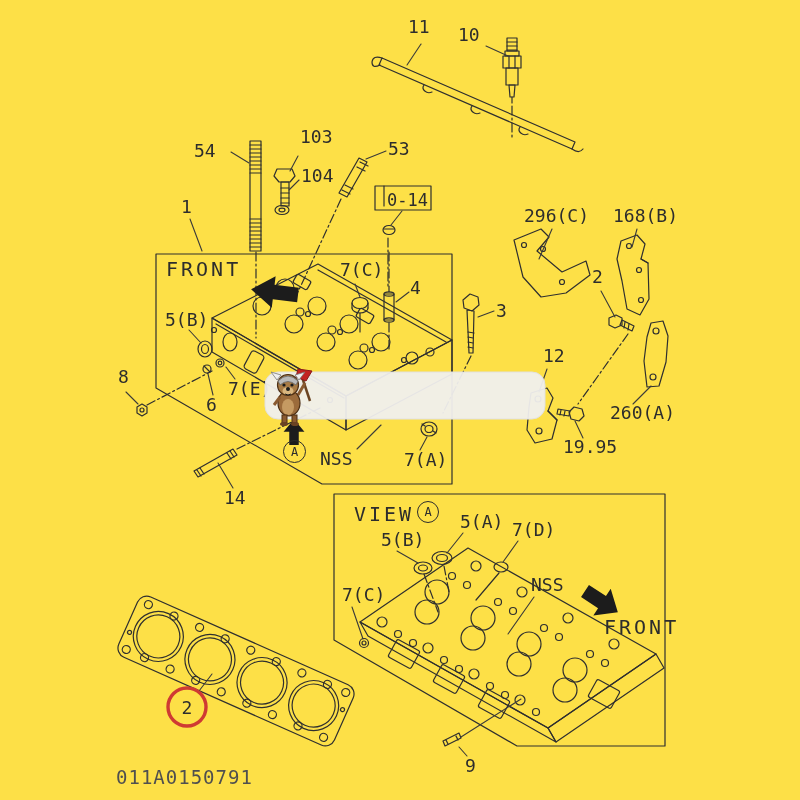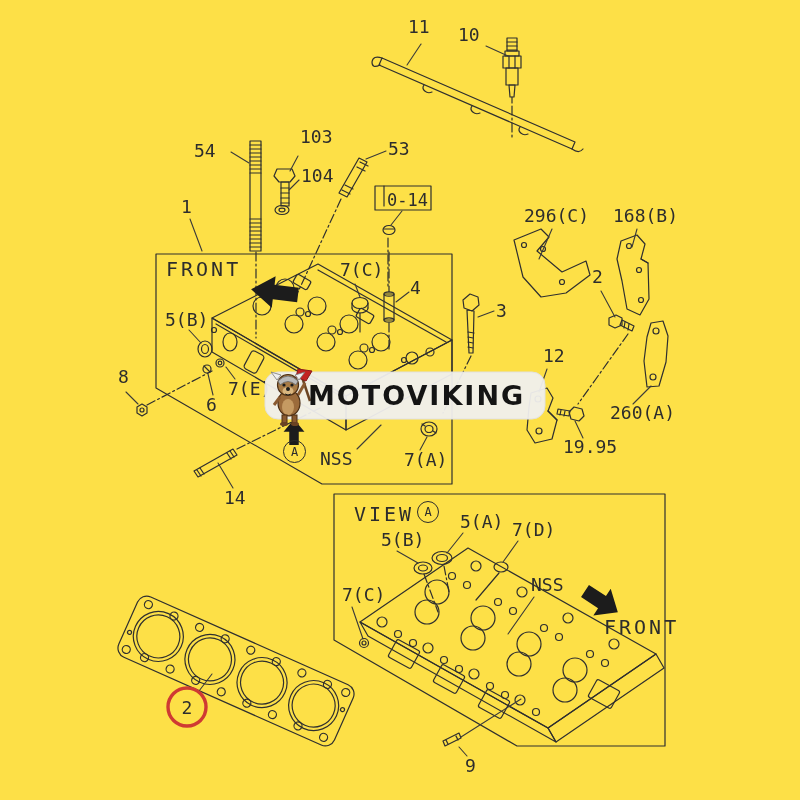--- a/index.html
+++ b/index.html
@@ -432,16 +432,16 @@
     <polygon points="5,13 -1,5 9,8" fill="#efefef" stroke="#777777" stroke-width="0.8"></polygon>
     <polygon points="27,13 33,5 23,8" fill="#efefef" stroke="#777777" stroke-width="0.8"></polygon>
     <path d="M6,14 Q16,4 26,14 L24,18 Q16,11 8,18 Z" fill="#b9b9b9" stroke="#666666" stroke-width="0.8"></path>
     <circle cx="12" cy="18" r="1.6" fill="#1a1a1a"></circle>
         <circle cx="20" cy="18" r="1.6" fill="#1a1a1a"></circle>
     <ellipse cx="16" cy="24" rx="5.5" ry="4" fill="#d9b67f"></ellipse>
     <circle cx="16" cy="22" r="2" fill="#1a1a1a"></circle>
     <path d="M13,27 Q16,29 19,27" fill="none" stroke="#1a1a1a" stroke-width="1"></path>
   </g>
 </svg>
-<div class="wm-text">MOTOVIKING</div>
-
+
+<div class="code">011A0150791</div>
 
 </div>
 
 </body></html>

